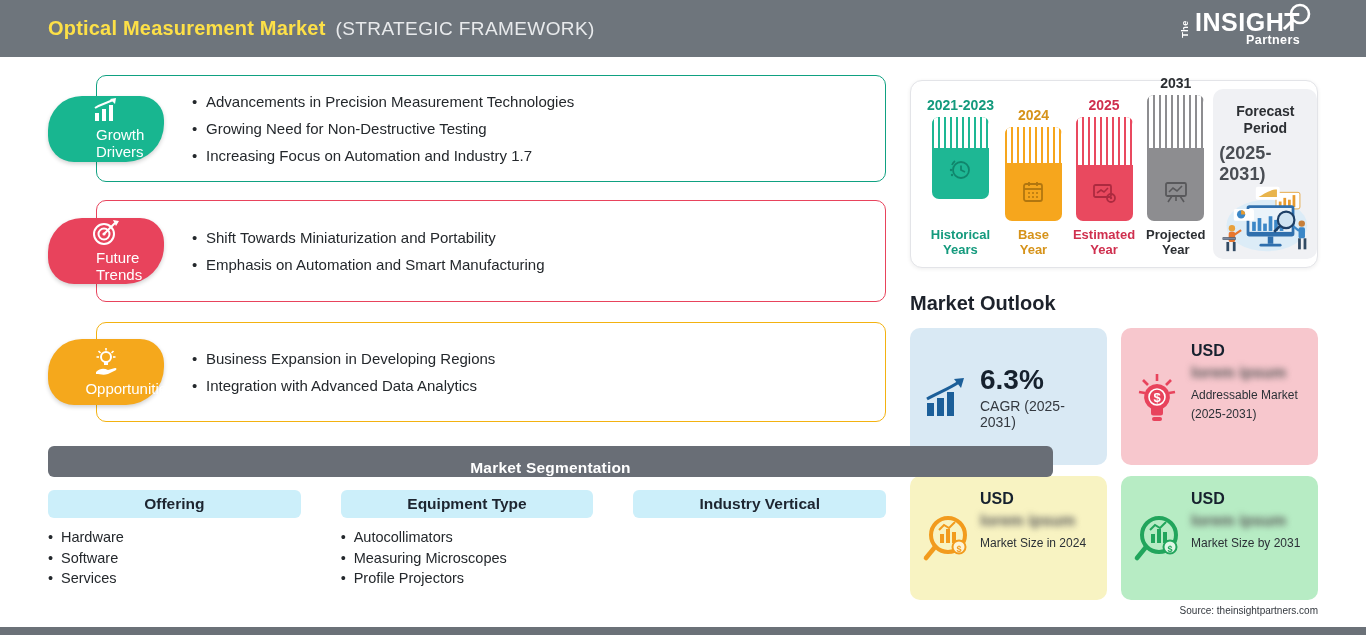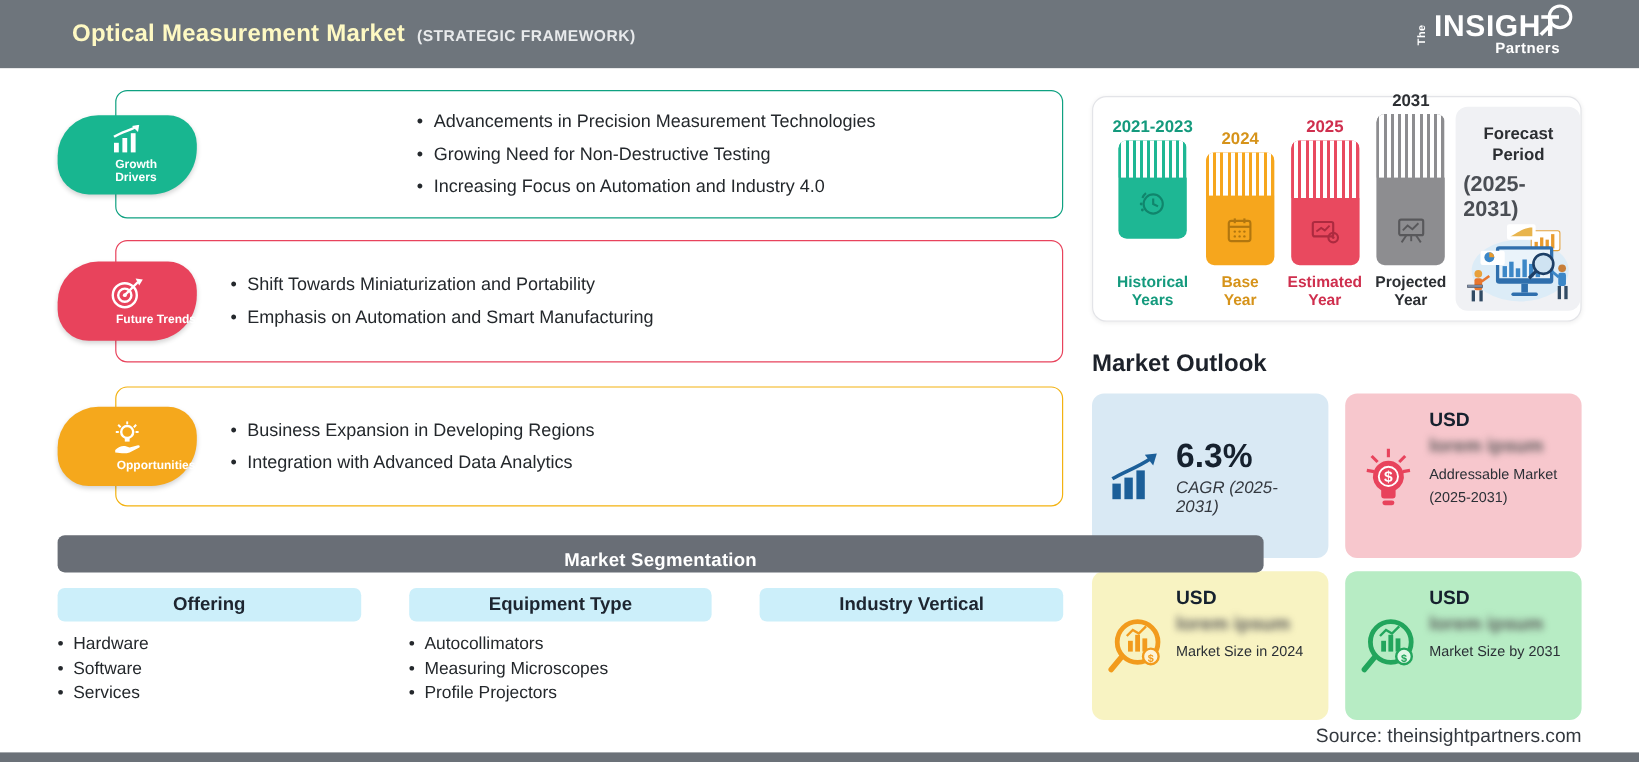--- a/index.html
+++ b/index.html
@@ -1,47 +1,47 @@
 <!DOCTYPE html>
 <html><head>
 <meta charset="utf-8">
 <style>
   * { margin:0; padding:0; box-sizing:border-box; }
   html,body { width:1366px; height:635px; font-family:"Liberation Sans", sans-serif; background:#fff; overflow:hidden; }
 
   
   .topbar { position:absolute; top:0; left:0; width:1366px; height:57px; background:#6e757c; display:flex; align-items:center; padding:0 52px 0 48px; }
   .topbar .title-wrap { display:flex; align-items:baseline; gap:10px; }
-  .topbar .title { color:#fef9c3; font-size:20px; font-weight:bold; letter-spacing:.2px;margin-left:12px; }
-  .topbar .subtitle { color:#e8eaec; font-size:13px; font-weight:700; letter-spacing:.4px; }
+  .topbar .title { color:#fde047; font-size:20px; font-weight:bold; letter-spacing:.2px; }
+  .topbar .subtitle { color:#e8eaec; font-size:19px; font-weight:400; letter-spacing:.4px; }
   .logo { margin-left:auto; position:relative; color:#fff; display:flex; align-items:flex-start; gap:2px; padding-right:14px; }
   .logo .the { font-size:9px; font-weight:bold; transform:rotate(-90deg) translateX(-4px); transform-origin:center; letter-spacing:.5px; margin-top:10px; }
   .logo .insight { font-size:25px; font-weight:bold; letter-spacing:.5px; line-height:1; }
   .logo .partners { font-size:12.5px; font-weight:bold; text-align:right; display:block; margin-top:-2px; letter-spacing:.4px; }
   .logo .lens { position:absolute; right:2px; top:-7px; }
 
   
   .main { position:absolute; top:57px; left:0; right:0; bottom:8px; padding:18px 48px 0 48px; display:flex; gap:24px; background:#fff; }
   .left-col { width:838px; position:relative; }
   .right-col { width:408px; }
 
   
   .fw-row { position:relative; margin-bottom:18px; }
   .fw-box { margin-left:48px; width:790px; border-radius:10px; background:#fff; display:flex; flex-direction:column; justify-content:center; padding-left:95px; }
   .fw-box ul { list-style:none; }
   .fw-box li { font-size:15px; color:#24282c; line-height:27px; position:relative; padding-left:14px; }
   .fw-box li::before { content:"•"; position:absolute; left:0; color:#24282c; }
-  .box-growth { height:107px; border:1.6px solid #0fa181;align-items:center; }
+  .box-growth { height:107px; border:1.6px solid #0fa181; }
   .box-trends { height:102px; border:1.6px solid #e8435c; margin-top:0; }
   .box-opps { height:100px; border:1.6px solid #f3b211; }
   .fw-badge { position:absolute; left:0; top:50%; transform:translateY(-50%); width:116px; height:66px; border-radius:34px 24px 38px 26px; display:flex; flex-direction:column; align-items:center; justify-content:center; gap:2px; box-shadow:0 2px 4px rgba(0,0,0,.18); }
   .badge-growth { background:#18b690; }
   .badge-trends { background:#e8435c; }
   .badge-opps { background:#f5a81c; }
-  .fw-badge .blabel { color:#fff; font-weight:bold; font-size:10px;margin-left:48px; }
+  .fw-badge .blabel { color:#fff; font-weight:normal; font-size:15px;margin-left:48px; }
 
   
   .seg-bar { width:1005px; height:31px; background:#696e76; border-radius:6px; display:flex; align-items:flex-end; justify-content:center; margin-top:24px; }
   .seg-bar span { color:#fff; font-weight:bold; font-size:15.5px; letter-spacing:.2px; }
   .seg-cols { display:flex; gap:40px; margin-top:13px; }
   .seg-col { flex:1; }
   .seg-pill { height:28px; background:#cceffa; border-radius:6px; display:flex; align-items:center; justify-content:center; font-weight:bold; font-size:15.5px; color:#1d2530; }
   .seg-col ul { list-style:none; margin-top:9px; }
   .seg-col li { font-size:14.5px; color:#24282c; line-height:20.5px; position:relative; padding-left:13px; }
   .seg-col li::before { content:"•"; position:absolute; left:0; }
@@ -73,28 +73,28 @@
   
   .mo-title { margin-top:24px; font-size:20px; font-weight:bold; color:#1d222b; }
   .mo-grid { display:grid; grid-template-columns:197px 197px; grid-template-rows:137px 124px; gap:11px 14px; margin-top:13px; }
   .mo-card { border-radius:10px; padding:14px 12px 12px 12px; display:flex; gap:10px; }
   .card-cagr { background:#d9e9f4; align-items:center; }
   .card-addr { background:#f7c7cd; }
   .card-2024 { background:#f8f3c2; }
   .card-2031 { background:#b7ecc4; }
   .mo-card .icn { flex:0 0 48px; display:flex; align-items:center; justify-content:center; }
   .card-cagr .val { font-size:28px; font-weight:bold; color:#16212e; line-height:30px; }
-  .card-cagr .lab { font-size:14px; color:#33383f; margin-top:3px;font-style:italic; }
+  .card-cagr .lab { font-size:14px; color:#33383f; margin-top:3px; }
   .mo-card .txt { display:flex; flex-direction:column; }
   .mo-card .usd { font-weight:bold; font-size:16px; color:#16212e; }
   .mo-card .blur { font-weight:bold; font-size:16px; color:#5a5a5a; filter:blur(3.2px); margin:4px 0 4px 0; white-space:nowrap; }
   .mo-card .lab2 { font-size:12px; color:#2b3036; line-height:19px; }
   .card-addr .icn, .card-2024 .icn, .card-2031 .icn { align-self:center; }
 
-  .source-line { text-align:right; font-size:16px; color:#33383e; margin-top:5px; }
+  .source-line { text-align:right; font-size:10px; color:#33383e; margin-top:5px; }
 
   
   .footer-strip { position:absolute; left:0; bottom:0; width:1366px; height:8px; background:#6b7178; }
 </style>
 </head>
 <body>
 
 <header class="topbar">
   <div class="title-wrap">
     <span class="title">Optical Measurement Market</span>
@@ -115,21 +115,21 @@
 
 <div class="main">
 
   <div class="left-col">
 
     <div class="fw-row">
       <div class="fw-box box-growth">
         <ul>
           <li>Advancements in Precision Measurement Technologies</li>
           <li>Growing Need for Non-Destructive Testing</li>
-          <li>Increasing Focus on Automation and Industry 4.0</li>
+          <li>Increasing Focus on Automation and Industry 1.7</li>
         </ul>
       </div>
       <div class="fw-badge badge-growth">
         <svg width="30" height="26" viewBox="0 0 30 26">
           <rect x="4" y="15" width="4" height="8" fill="#fff"></rect>
           <rect x="11" y="11" width="4" height="12" fill="#fff"></rect>
           <rect x="18" y="7" width="4" height="16" fill="#fff"></rect>
           <path d="M4 10 C10 6 16 5 22 2" stroke="#fff" stroke-width="2" fill="none"></path>
           <path d="M19 1 L25 0 L24 6 Z" fill="#fff"></path>
         </svg>

